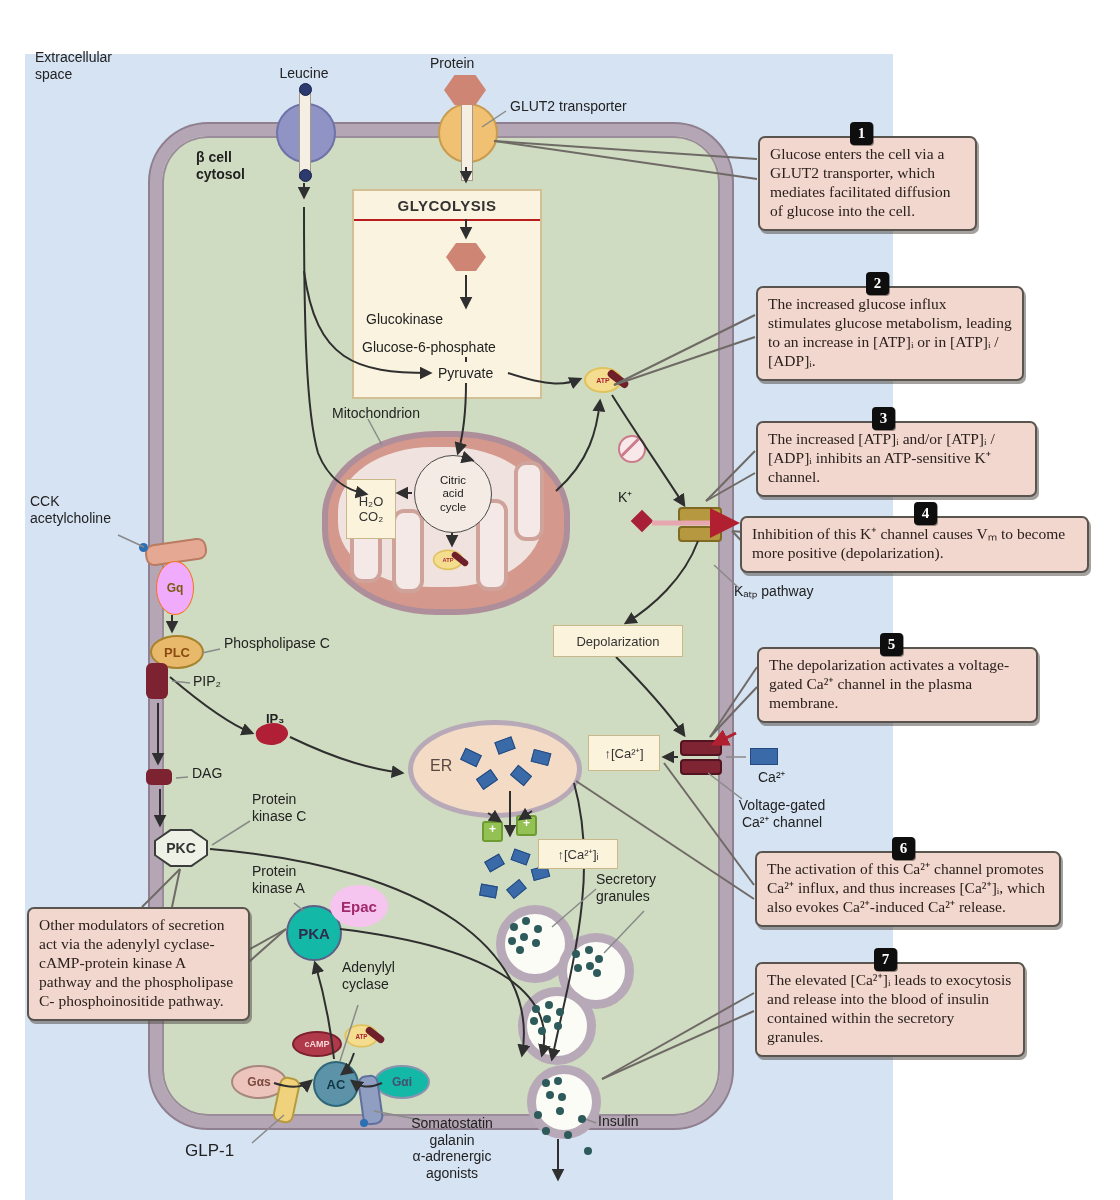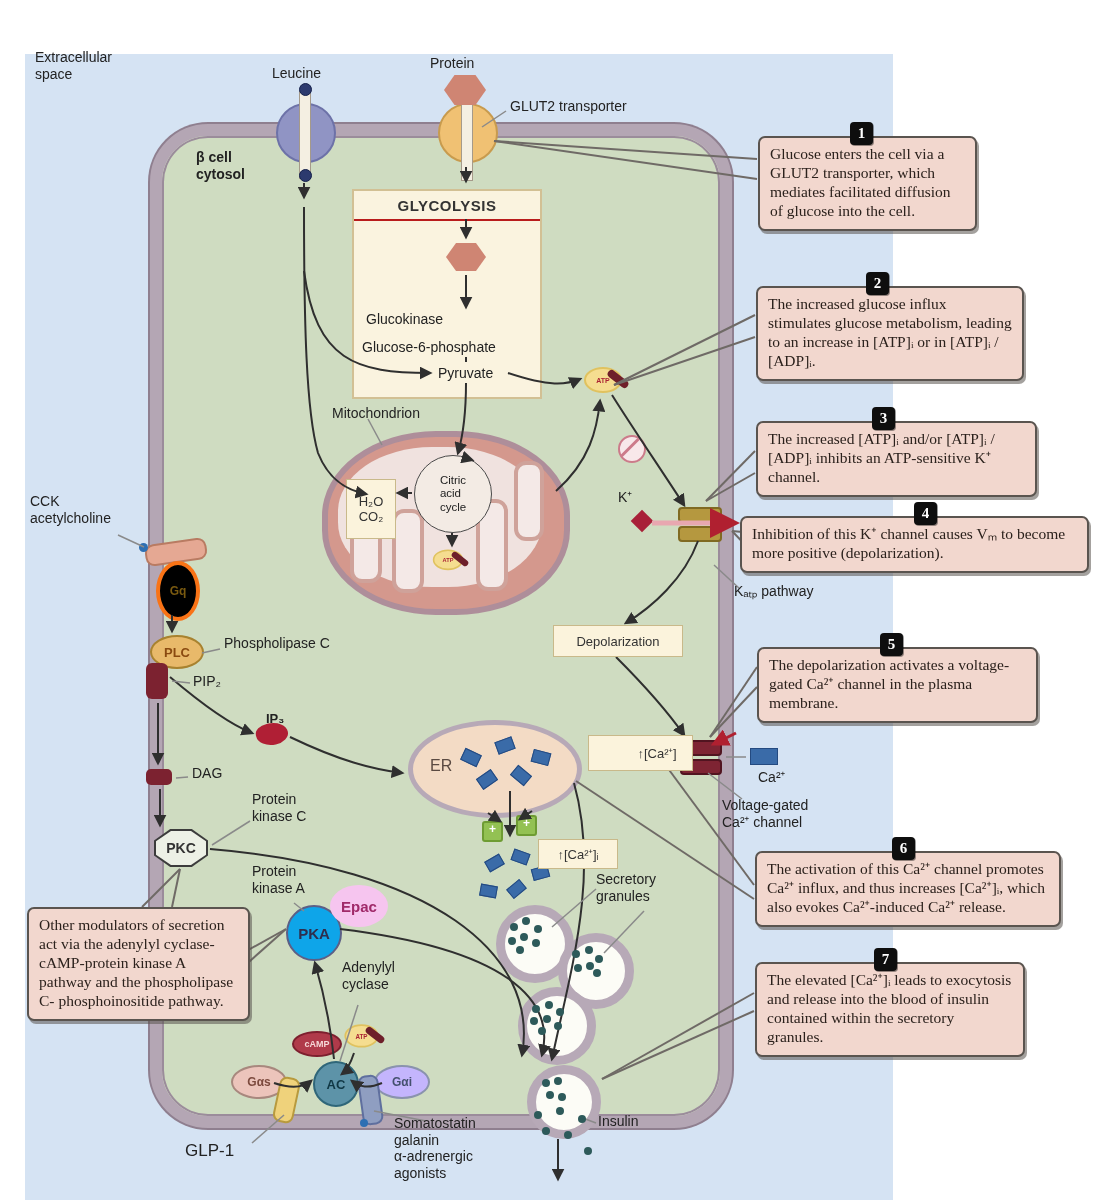--- a/index.html
+++ b/index.html
@@ -1,21 +1,21 @@
 <!DOCTYPE html>
 <html><head>
 <meta charset="utf-8">
 <style>
   html,body{margin:0;padding:0;background:#fff;}
   #stage{position:relative;width:1120px;height:1200px;background:#fff;overflow:hidden;
          font-family:"Liberation Sans",sans-serif;margin-top:21px;}
   .abs{position:absolute;}
   .lbl{position:absolute;font:14px/1.18 "Liberation Sans",sans-serif;color:#222;
        white-space:pre-line;z-index:6;}
-  .ctr{}
+  .ctr{text-align:center;}
   
   #extracellular{left:25px;top:33px;width:868px;height:1157px;background:#d5e3f3;z-index:0;}
   #cell{left:150px;top:103px;width:558px;height:980px;background:#cfdcc1;
         border:12px solid #b4a6b4;border-radius:58px;z-index:1;
         box-shadow:0 0 0 2px #8f7f8f, inset 0 0 0 2px #9b8c9b;}
   
   #glycobox{left:352px;top:168px;width:186px;height:206px;background:#faf3df;
             border:2px solid #d2c094;z-index:2;}
   #glycohdr{position:absolute;left:0;top:0;right:0;height:28px;border-bottom:2px solid #b91c1c;
             display:flex;align-items:center;justify-content:center;
@@ -124,66 +124,66 @@
     <div style="background:#b5983f;border:2px solid #806a22;"></div>
   </div>
   <div class="lbl" style="left:734px;top:562px;">Kₐₜₚ pathway</div>
 
   <div class="abs tag" style="left:553px;top:604px;width:128px;height:30px;">Depolarization</div>
 
   <div class="lbl" style="left:30px;top:472px;">CCK
 acetylcholine</div>
   <div class="abs" style="left:145px;top:520px;width:58px;height:18px;background:#e5a893;border:2px solid #b97b62;border-radius:9px;transform:rotate(-8deg);z-index:3;"></div>
   <div class="abs circ" style="left:139px;top:522px;width:9px;height:9px;background:#2d6fb3;z-index:4;"></div>
-  <div class="abs oval" style="left:156px;top:540px;width:36px;height:52px;background:#000000;border:4px solid #f97316;font:bold 12px 'Liberation Sans',sans-serif;color:#7a5a10;">Gq</div>
+  <div class="abs oval" style="left:156px;top:540px;width:36px;height:52px;background:#f0abfc;border:1px solid #f97316;font:bold 12px 'Liberation Sans',sans-serif;color:#7a5a10;">Gq</div>
   <div class="abs oval" style="left:150px;top:614px;width:50px;height:30px;background:#e8b96a;border:2px solid #a8822f;font:bold 13px 'Liberation Sans',sans-serif;color:#8a4a10;">PLC</div>
   <div class="lbl" style="left:224px;top:614px;">Phospholipase C</div>
   <div class="abs" style="left:146px;top:642px;width:22px;height:36px;background:#7c2230;border-radius:6px;z-index:3;"></div>
   <div class="lbl" style="left:193px;top:652px;">PIP₂</div>
   <div class="lbl" style="left:266px;top:690px;font-weight:bold;font-size:13px;">IP₃</div>
   <div class="abs" style="left:256px;top:702px;width:32px;height:22px;background:#b01f35;border-radius:40% 55% 45% 55%;transform:rotate(-12deg);z-index:3;"></div>
   <div class="abs" style="left:146px;top:748px;width:26px;height:16px;background:#7c2230;border-radius:5px;z-index:3;"></div>
   <div class="lbl" style="left:192px;top:744px;">DAG</div>
 
   <div class="abs octo-o" style="left:154px;top:808px;width:54px;height:38px;">
     <div class="octo-i">PKC</div>
   </div>
   <div class="lbl" style="left:252px;top:770px;">Protein
 kinase C</div>
   <div class="lbl" style="left:252px;top:842px;">Protein
 kinase A</div>
-  <div class="abs circ" style="left:286px;top:884px;width:52px;height:52px;background:#0ea5e9;border:2.5px solid #5c5f86;display:flex;align-items:center;justify-content:center;font:bold 15px 'Liberation Sans',sans-serif;color:#2e2e4e;">PKA</div>
+  <div class="abs circ" style="left:286px;top:884px;width:52px;height:52px;background:#14b8a6;border:2.5px solid #5c5f86;display:flex;align-items:center;justify-content:center;font:bold 15px 'Liberation Sans',sans-serif;color:#2e2e4e;">PKA</div>
   <div class="abs oval" style="left:330px;top:864px;width:58px;height:42px;background:#f6c5ef;font:bold 15px 'Liberation Sans',sans-serif;color:#a02a6a;">Epac</div>
   <div class="lbl" style="left:342px;top:938px;">Adenylyl
 cyclase</div>
   <div class="abs oval" style="left:292px;top:1010px;width:46px;height:22px;background:#b03a4a;border:2px solid #7d1f2e;font:bold 9px 'Liberation Sans',sans-serif;color:#f6d8d8;">cAMP</div>
   <div class="abs atp" style="left:342px;top:1000px;width:48px;height:28px;transform:scale(.9);">
     <div class="ov">ATP</div>
       <div class="rod"></div>
   </div>
   <div class="abs circ" style="left:313px;top:1040px;width:42px;height:42px;background:#5d93a8;border:2px solid #2f6679;display:flex;align-items:center;justify-content:center;font:bold 13px 'Liberation Sans',sans-serif;color:#103845;z-index:3;">AC</div>
   <div class="abs oval" style="left:231px;top:1044px;width:52px;height:30px;background:#ecc4bb;border:2px solid #a8887e;font:bold 12px 'Liberation Sans',sans-serif;color:#7c4a3e;">Gαs</div>
-  <div class="abs oval" style="left:374px;top:1044px;width:52px;height:30px;background:#c4b5fd;border:2px solid #8a93ad;font:bold 12px 'Liberation Sans',sans-serif;color:#44506e;">Gαi</div>
+  <div class="abs oval" style="left:374px;top:1044px;width:52px;height:30px;background:#14b8a6;border:2px solid #8a93ad;font:bold 12px 'Liberation Sans',sans-serif;color:#44506e;">Gαi</div>
   <div class="abs" style="left:276px;top:1056px;width:17px;height:42px;background:#efd27b;border:2px solid #b89a3e;border-radius:8px;transform:rotate(12deg);z-index:3;"></div>
   <div class="abs" style="left:360px;top:1054px;width:17px;height:46px;background:#8f9ec1;border:2px solid #5f6f9e;border-radius:8px;transform:rotate(-8deg);z-index:3;"></div>
   <div class="abs circ" style="left:360px;top:1098px;width:8px;height:8px;background:#2d6fb3;z-index:4;"></div>
   <div class="lbl" style="left:185px;top:1120px;font-size:17px;">GLP-1</div>
   <div class="lbl ctr" style="left:394px;top:1094px;width:116px;">Somatostatin
 galanin
 α-adrenergic
 agonists</div>
 
   <div class="abs oval" style="left:408px;top:699px;width:164px;height:88px;background:#f3dbc5;border:5px solid #b7a9b7;z-index:2;"></div>
   <div class="lbl" style="left:430px;top:736px;font-size:16px;color:#5a4a42;">ER</div>
   <div class="abs bluerect" style="left:462px;top:730px;width:16px;height:11px;transform:rotate(25deg);"></div>
   <div class="abs bluerect" style="left:496px;top:718px;width:16px;height:11px;transform:rotate(-20deg);"></div>
   <div class="abs bluerect" style="left:532px;top:730px;width:16px;height:11px;transform:rotate(15deg);"></div>
   <div class="abs bluerect" style="left:478px;top:752px;width:16px;height:11px;transform:rotate(-35deg);"></div>
   <div class="abs bluerect" style="left:512px;top:748px;width:16px;height:11px;transform:rotate(40deg);"></div>
-  <div class="abs tag" style="left:588px;top:714px;width:70px;height:34px;padding-left:33px;">↑[Ca²⁺]</div>
+  <div class="abs tag" style="left:588px;top:714px;width:70px;height:34px;">↑[Ca²⁺]</div>
   <div class="abs bar2" style="left:680px;top:719px;width:42px;">
     <div style="background:#7e2433;border:2px solid #511420;"></div>
     <div style="background:#7e2433;border:2px solid #511420;"></div>
   </div>
   <div class="abs bluerect" style="left:750px;top:727px;width:26px;height:15px;"></div>
   <div class="lbl" style="left:758px;top:748px;">Ca²⁺</div>
   <div class="lbl ctr" style="left:722px;top:776px;width:120px;">Voltage-gated
 Ca²⁺ channel</div>
   <div class="abs grn" style="left:482px;top:800px;">+</div>
   <div class="abs grn" style="left:516px;top:794px;">+</div>

